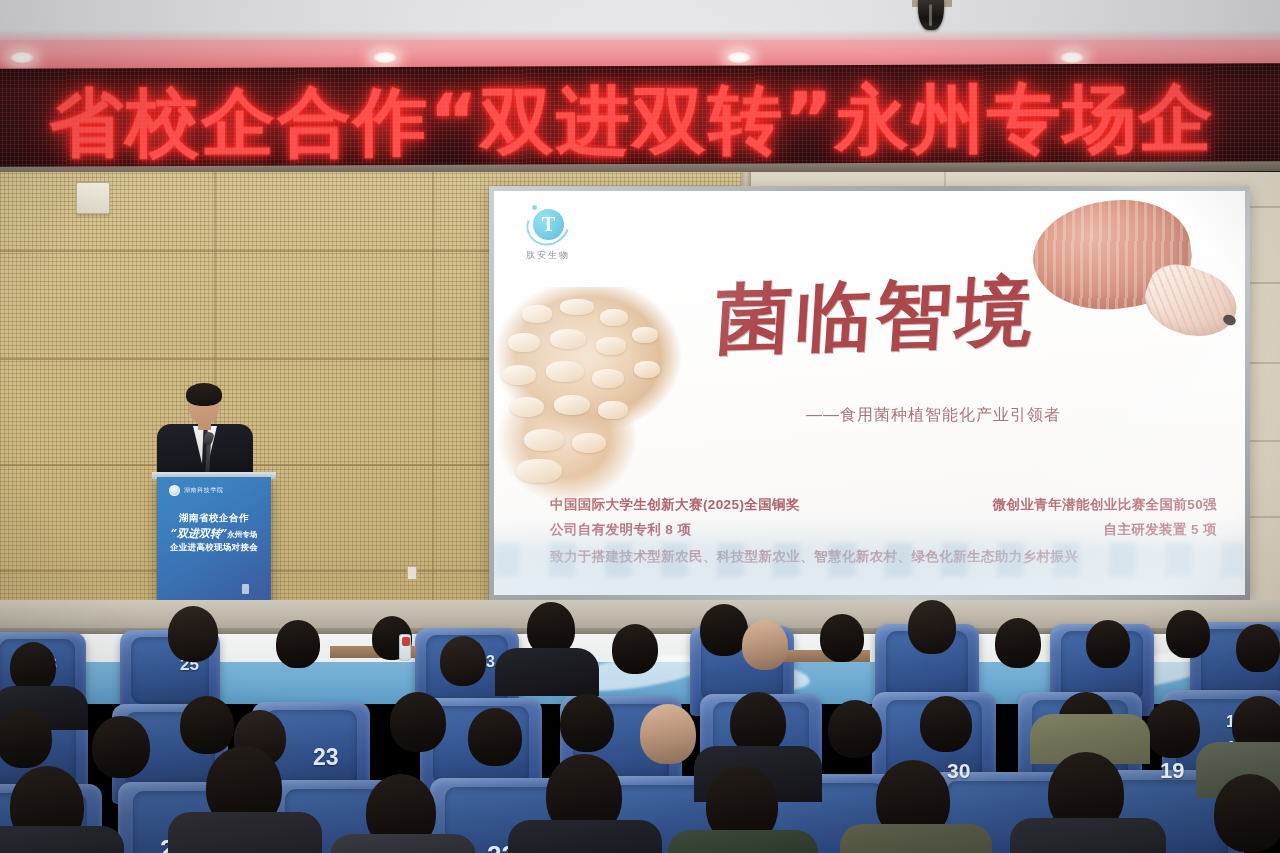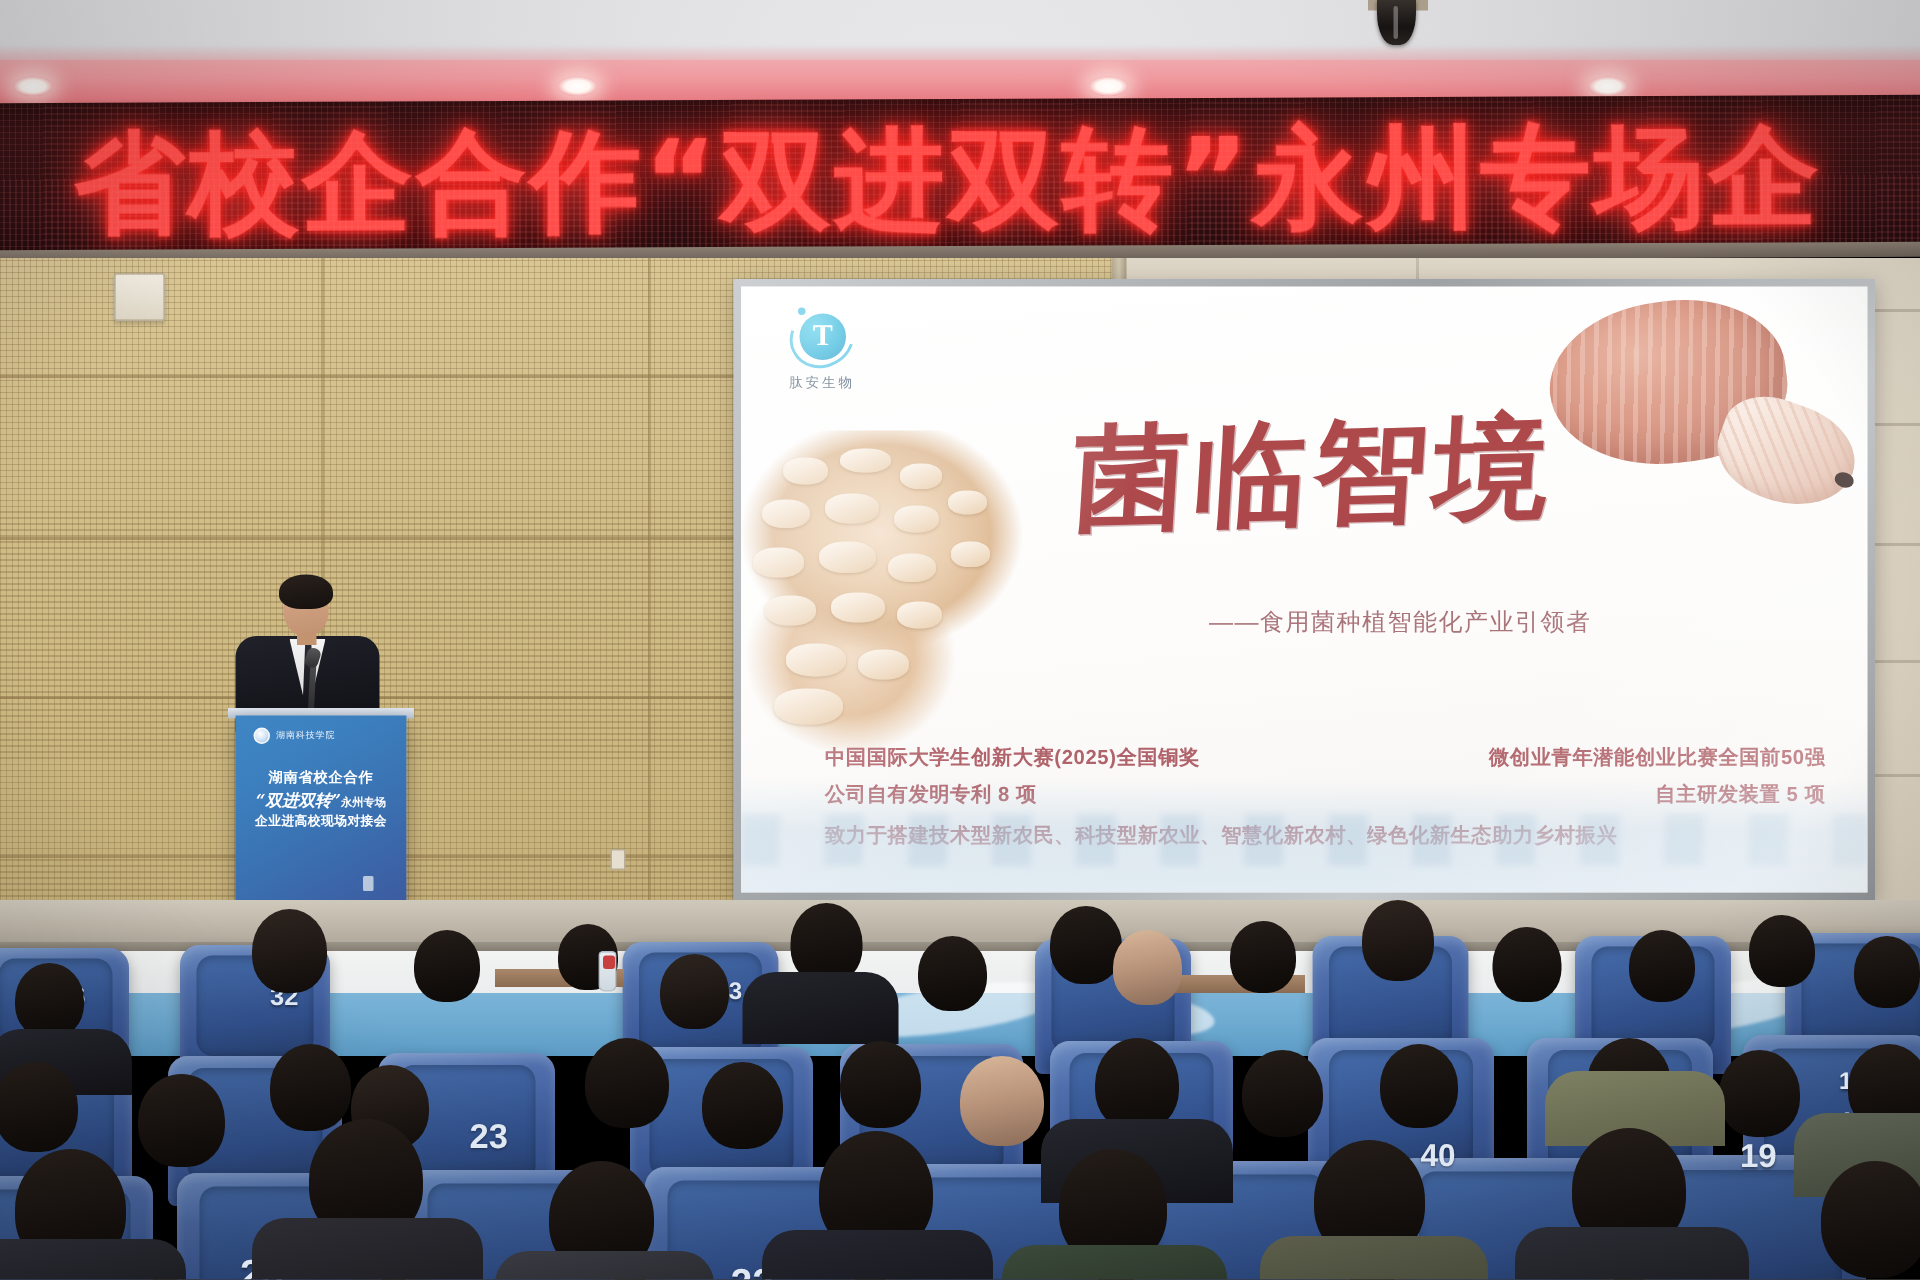--- a/index.html
+++ b/index.html
@@ -368,21 +368,21 @@
     <div class="head dark" style="left:700px;top:8px;width:48px;height:52px;"></div>
     <div class="head bald" style="left:742px;top:24px;width:46px;height:50px;"></div>
     <div class="head dark" style="left:820px;top:18px;width:44px;height:48px;"></div>
     <div class="head dark2" style="left:908px;top:4px;width:48px;height:54px;"></div>
     <div class="head dark" style="left:995px;top:22px;width:46px;height:50px;"></div>
     <div class="head dark" style="left:1086px;top:24px;width:44px;height:48px;"></div>
     <div class="head dark" style="left:1166px;top:14px;width:44px;height:48px;"></div>
     <div class="head dark" style="left:1236px;top:28px;width:44px;height:48px;"></div>
 
     <div class="seat-num" style="left:38px;top:59px;font-size:17px;">26</div>
-    <div class="seat-num" style="left:180px;top:59px;font-size:17px;">32</div>
+    <div class="seat-num" style="left:180px;top:59px;font-size:17px;">25</div>
     <div class="seat-num" style="left:477px;top:57px;font-size:16px;">23</div>
     <div class="seat-num" style="left:1226px;top:117px;font-size:16px;">18</div>
 
     <div class="seat" style="left:-24px;top:110px;width:112px;height:98px;"></div>
     <div class="seat" style="left:112px;top:108px;width:116px;height:100px;"></div>
     <div class="seat" style="left:252px;top:106px;width:118px;height:102px;"></div>
     <div class="seat" style="left:420px;top:102px;width:122px;height:104px;"></div>
     <div class="seat" style="left:560px;top:100px;width:122px;height:104px;"></div>
     <div class="seat" style="left:700px;top:98px;width:122px;height:104px;"></div>
     <div class="seat" style="left:872px;top:96px;width:124px;height:106px;"></div>
@@ -415,21 +415,21 @@
     <div class="seat" style="left:118px;top:186px;width:136px;height:112px;"></div>
     <div class="seat" style="left:270px;top:184px;width:140px;height:114px;"></div>
     <div class="seat" style="left:430px;top:182px;width:140px;height:114px;"></div>
     <div class="seat" style="left:590px;top:180px;width:142px;height:116px;"></div>
     <div class="seat" style="left:756px;top:178px;width:144px;height:118px;"></div>
     <div class="seat" style="left:930px;top:176px;width:146px;height:118px;"></div>
     <div class="seat" style="left:1096px;top:174px;width:148px;height:120px;"></div>
 
     <div class="seat-num" style="left:160px;top:238px;font-size:26px;">23</div>
     <div class="seat-num" style="left:487px;top:244px;font-size:26px;">22</div>
-    <div class="seat-num" style="left:947px;top:163px;font-size:21px;">40</div>
+    <div class="seat-num" style="left:947px;top:163px;font-size:21px;">30</div>
     <div class="seat-num" style="left:1160px;top:162px;font-size:22px;">19</div>
     <div class="seat-num" style="left:1238px;top:219px;font-size:24px;">19</div>
 
     <div class="head dark" style="left:10px;top:170px;width:74px;height:80px;"></div>
     <div class="shoulders" style="left:-26px;top:230px;width:150px;height:68px;background:linear-gradient(170deg,#2a2a32,#131319);"></div>
     <div class="head dark" style="left:206px;top:150px;width:76px;height:82px;"></div>
     <div class="shoulders" style="left:168px;top:216px;width:154px;height:82px;background:linear-gradient(170deg,#2d2d33,#16161b);"></div>
     <div class="head dark" style="left:366px;top:178px;width:70px;height:76px;"></div>
     <div class="shoulders" style="left:330px;top:238px;width:146px;height:60px;background:linear-gradient(170deg,#3a3a42,#1e1e24);"></div>
     <div class="head dark" style="left:546px;top:158px;width:76px;height:82px;"></div>

